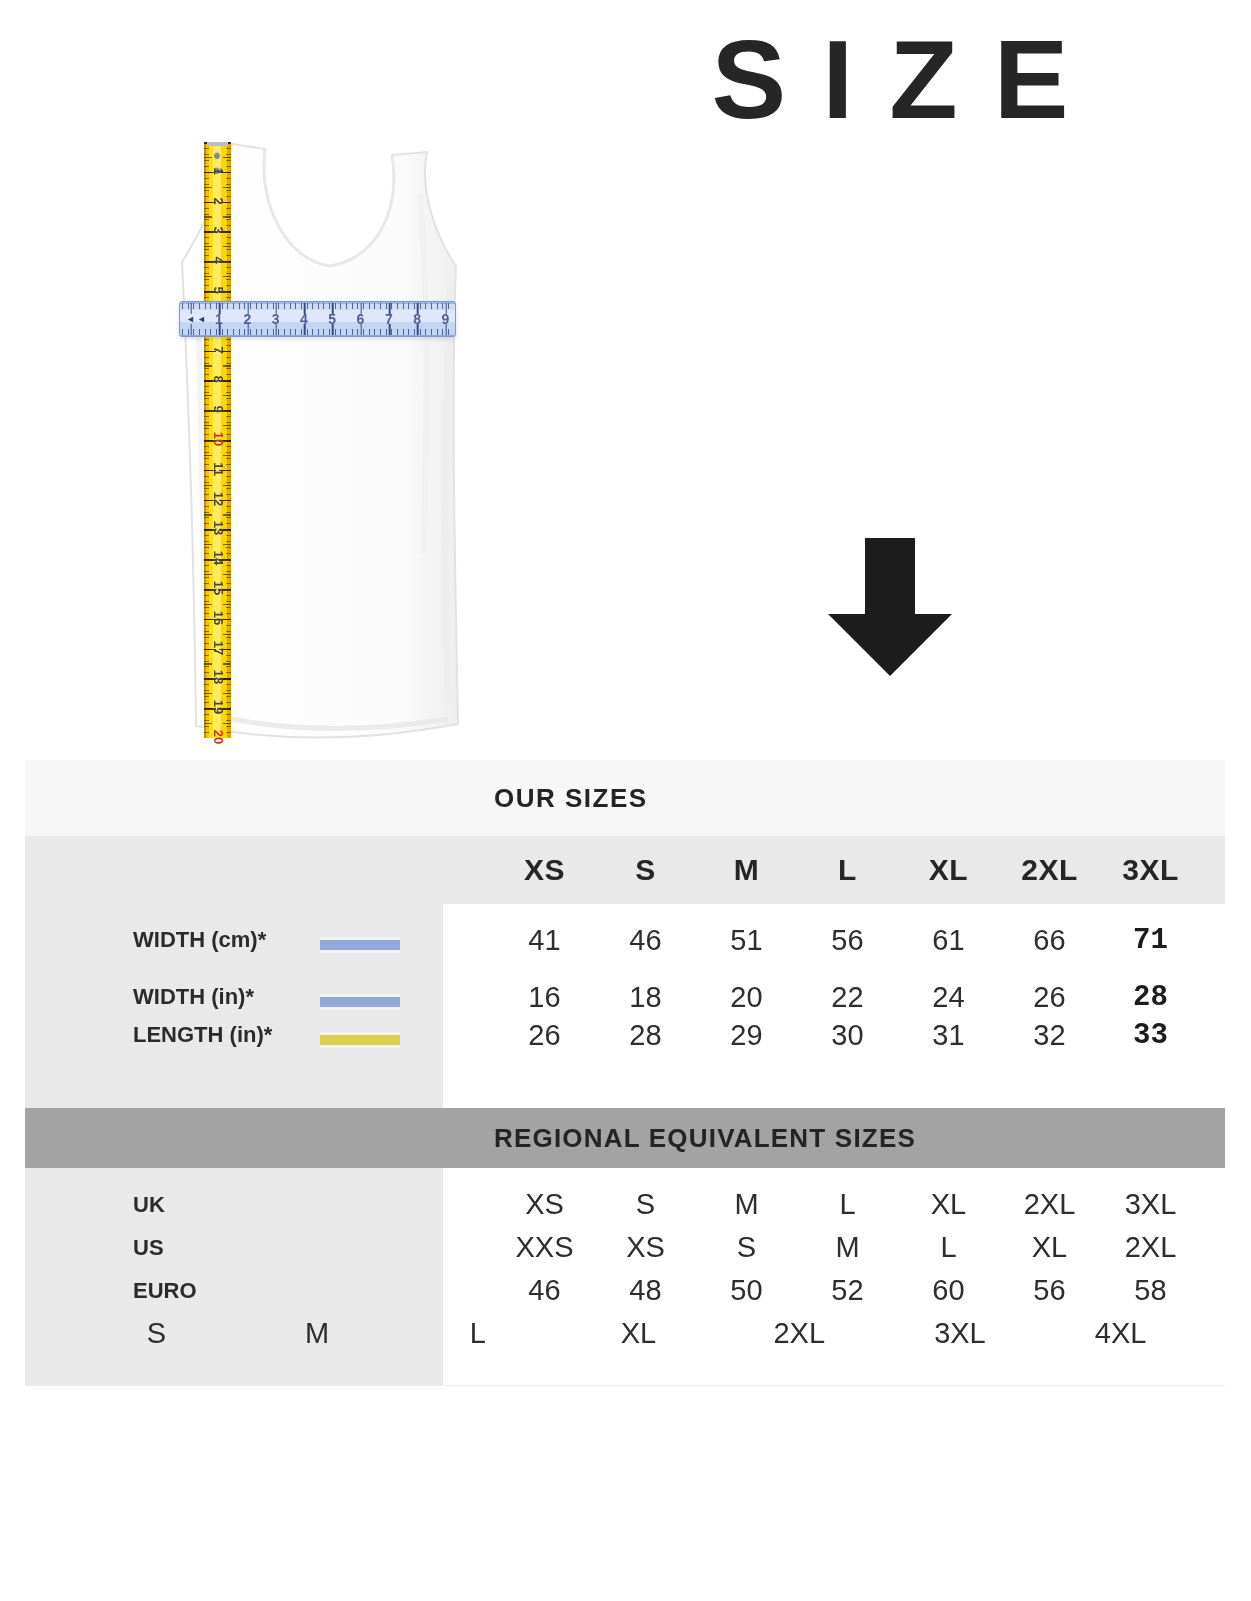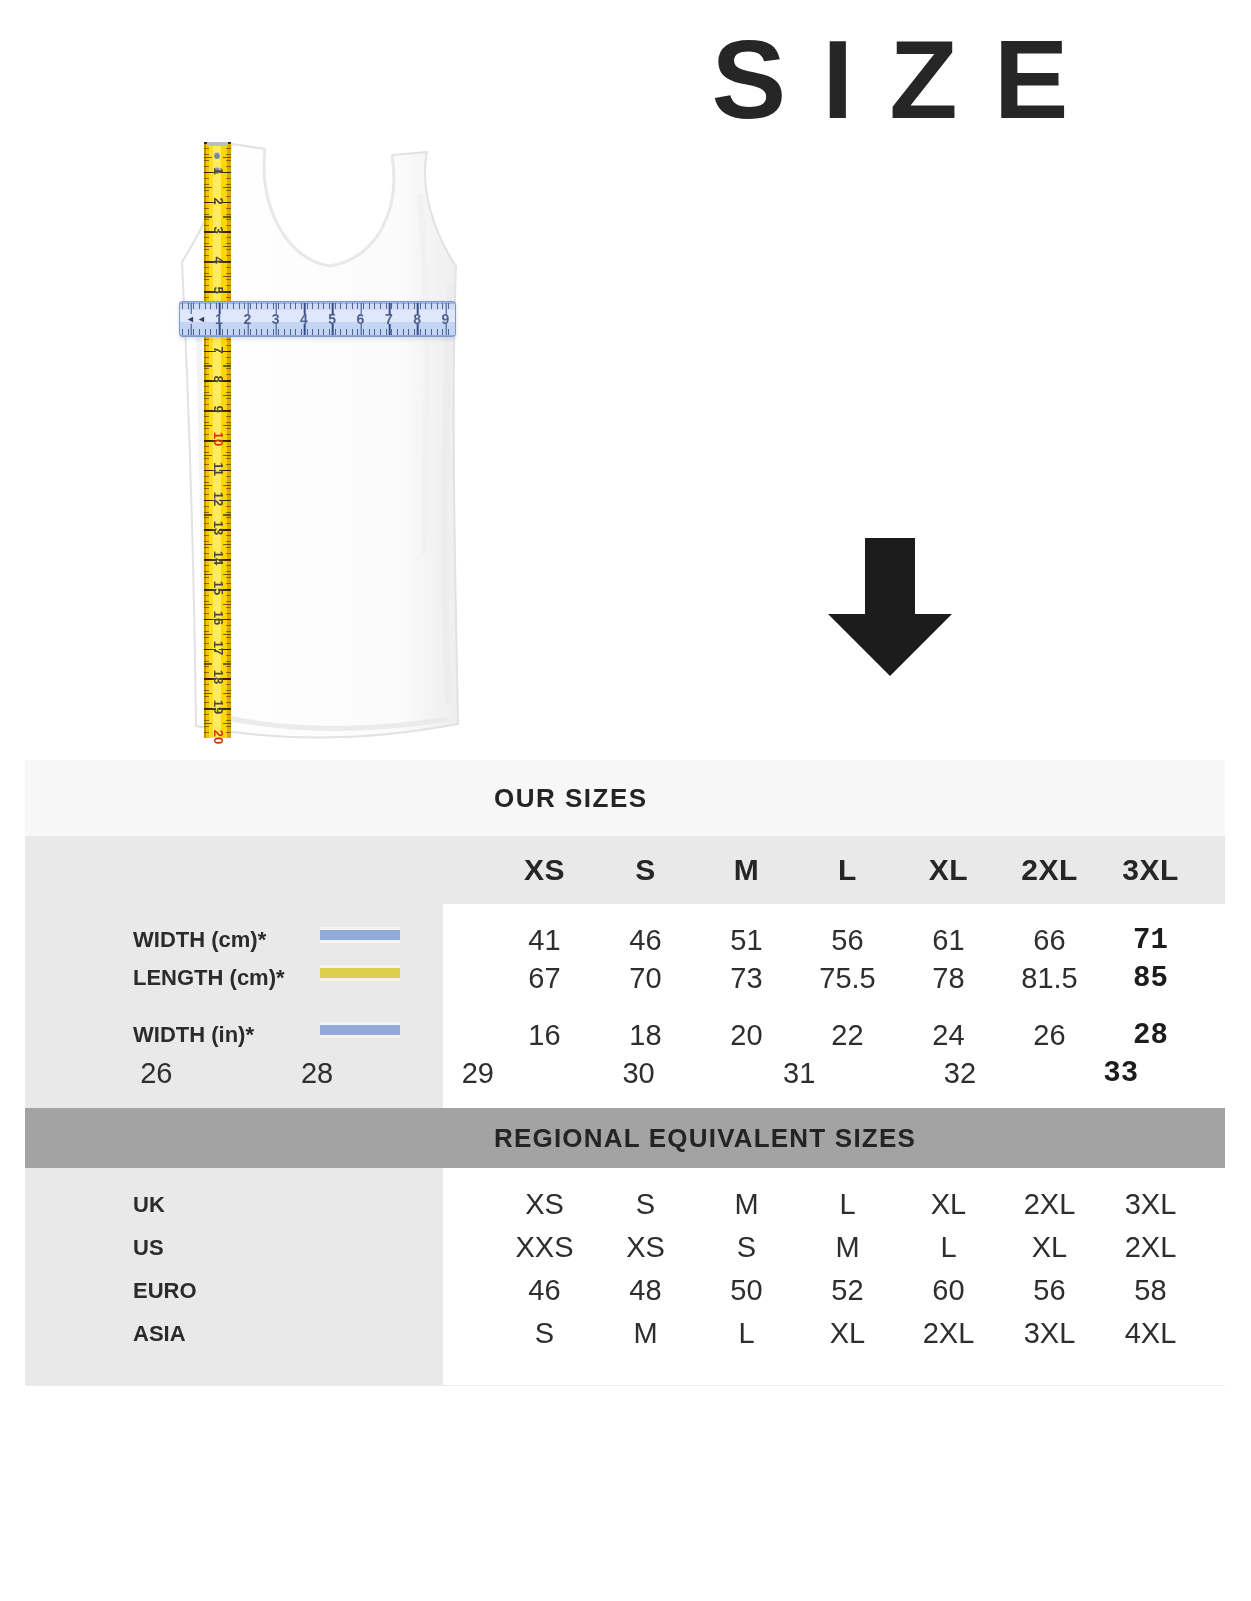--- a/index.html
+++ b/index.html
@@ -71,21 +71,21 @@
   .hcell { flex:1; text-align:center; font-size:30px; font-weight:bold; color:#262626; letter-spacing:0.5px; }
 
   .meas { height:204px; box-sizing:border-box; padding-top:17px;
           background:linear-gradient(to right,#e9e9e9 0 418px,#ffffff 418px 100%); }
   .regional { height:217px; box-sizing:border-box; padding-top:15px;
           background:linear-gradient(to right,#e9e9e9 0 418px,#ffffff 418px 100%); }
   .gap { height:19px; }
 
   .trow { display:flex; align-items:center; height:38px; }
   .rrow { height:43px; }
-  .lbl-cell { width:418px; flex:none; display:flex; align-items:flex-start; box-sizing:border-box; padding-left:108px; }
+  .lbl-cell { width:418px; flex:none; display:flex; align-items:flex-end; box-sizing:border-box; padding-left:108px; }
   .lbl { font-size:22px; font-weight:bold; color:#2b2b2b; }
   .swatch { width:80px; height:10px; margin-left:auto; margin-right:43px;
             border-top:3px solid #f3f3f3; border-bottom:3px solid #f3f3f3; }
   .val { flex:1; text-align:center; font-size:29px; color:#2e2e2e; }
   .val.boldlast { font-weight:bold; color:#1c1c1c;font-family:Liberation Mono, monospace; }
 </style>
 </head>
 <body>
 
 <div class="canvas">
@@ -202,52 +202,41 @@
           <div class="cells">
             <div class="val">41</div>
             <div class="val">46</div>
             <div class="val">51</div>
             <div class="val">56</div>
             <div class="val">61</div>
             <div class="val">66</div>
             <div class="val boldlast">71</div>
           </div>
         </div>
-        <div class="trow">
-          <div class="lbl-cell">
-            <span class="lbl">LENGTH (cm)*</span>
-            <span class="swatch" style="background: rgb(221, 206, 75);"></span>
-          </div>
-          <div class="cells">
-            <div class="val">67</div>
-            <div class="val">70</div>
-            <div class="val">73</div>
-            <div class="val">75.5</div>
-            <div class="val">78</div>
-            <div class="val">81.5</div>
-            <div class="val boldlast">85</div>
-          </div>
-        </div>
         <div class="gap"></div>
         <div class="trow">
           <div class="lbl-cell">
             <span class="lbl">WIDTH (in)*</span>
             <span class="swatch" style="background: rgb(146, 169, 217);"></span>
           </div>
           <div class="cells">
             <div class="val">16</div>
             <div class="val">18</div>
             <div class="val">20</div>
             <div class="val">22</div>
             <div class="val">24</div>
             <div class="val">26</div>
             <div class="val boldlast">28</div>
           </div>
         </div>
         <div class="trow">
+          <div class="lbl-cell">
+            <span class="lbl">LENGTH (in)*</span>
+            <span class="swatch" style="background: rgb(221, 206, 75);"></span>
+          </div>
           <div class="cells">
             <div class="val">26</div>
             <div class="val">28</div>
             <div class="val">29</div>
             <div class="val">30</div>
             <div class="val">31</div>
             <div class="val">32</div>
             <div class="val boldlast">33</div>
           </div>
         </div>
@@ -294,23 +283,20 @@
             <div class="val">46</div>
             <div class="val">48</div>
             <div class="val">50</div>
             <div class="val">52</div>
             <div class="val">60</div>
             <div class="val">56</div>
             <div class="val">58</div>
           </div>
         </div>
         <div class="trow rrow">
-          <div class="lbl-cell">
-            <span class="lbl">ASIA</span>
-          </div>
           <div class="cells">
             <div class="val">S</div>
             <div class="val">M</div>
             <div class="val">L</div>
             <div class="val">XL</div>
             <div class="val">2XL</div>
             <div class="val">3XL</div>
             <div class="val">4XL</div>
           </div>
         </div>

